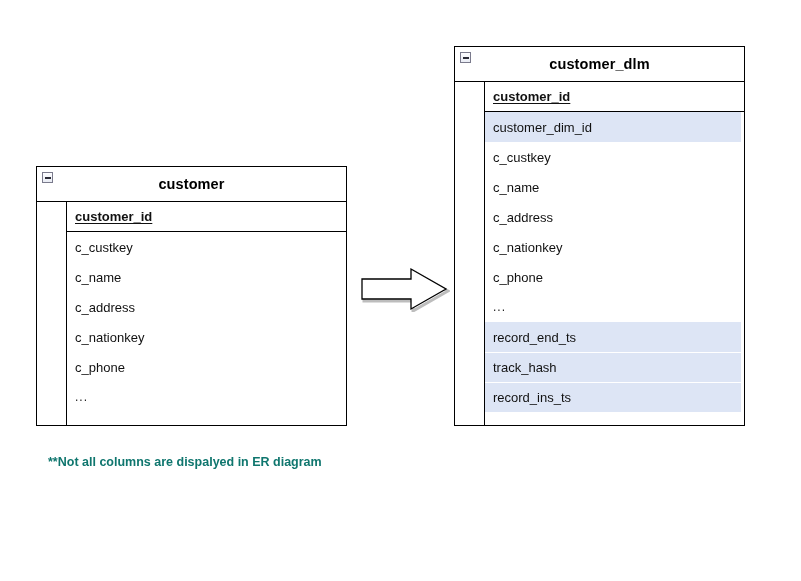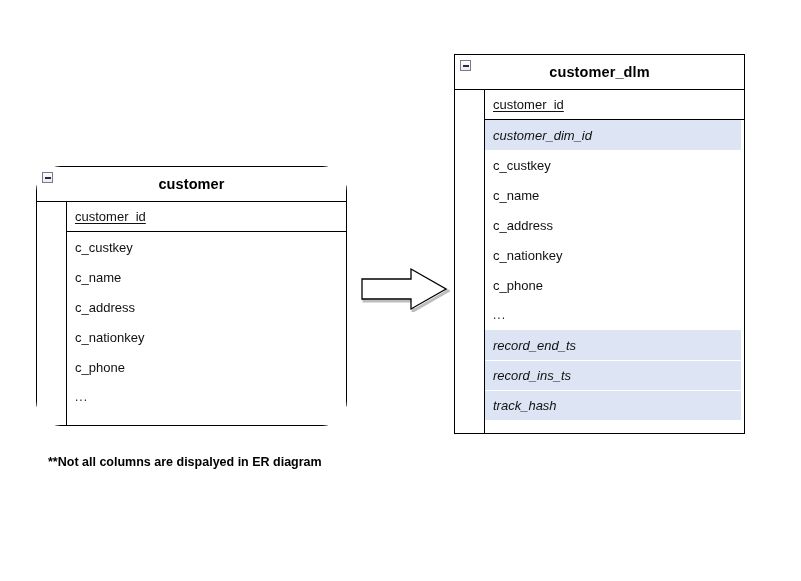--- a/index.html
+++ b/index.html
@@ -98,21 +98,21 @@
     font-size: 13px;
     color: #111111;
     background: #ffffff;
     position: relative;
   }
 
   .row.pk {
     border-bottom: 1.5px solid #000000;
   }
   .row.pk .row-label {
-    font-weight: normal;
+    font-weight: bold;
     text-decoration: underline;
     text-underline-offset: 2px;
   }
 
   .row.ellipsis .row-label {
     letter-spacing: 1px;
     font-size: 12px;
     color: #222;
   }
 
@@ -123,21 +123,20 @@
     left: 0;
     top: 0;
     bottom: 0;
     right: 3px;
     background: #dde5f5;
     z-index: 0;
   }
   .row.hl .row-label {
     position: relative;
     z-index: 1;
-    font-style: italic;
   }
   
   .row.hl + .row.hl::before {
     content: "";
     position: absolute;
     left: 0;
     right: 3px;
     top: 0;
     height: 1px;
     background: #ffffff;
@@ -157,30 +156,30 @@
   
   .arrow {
     position: absolute;
   }
 
   
   .footnote {
     position: absolute;
     font-size: 12.5px;
     font-weight: bold;
-    color: #000000;
+    color: #0f766e;
     white-space: nowrap;
   }
 </style>
 </head>
 <body>
 
 <div class="canvas">
 
-  <div class="entity" id="source-entity" style="left:36px; top:166px; width:311px;border-radius:25px;">
+  <div class="entity" id="source-entity" style="left:36px; top:166px; width:311px;">
     <div class="entity-header">
       <span class="collapse-icon"></span>
       <span class="entity-title">customer</span>
     </div>
     <div class="entity-body">
       <div class="gutter"></div>
       <div class="rows" id="source-rows">
           <div class="row pk">
             <span class="row-label">customer_id</span>
           </div>
@@ -207,21 +206,21 @@
     </div>
   </div>
 
   <div class="arrow" style="left:358px; top:266px; width:92px; height:46px;">
     <svg width="92" height="46" viewBox="0 0 92 46" xmlns="http://www.w3.org/2000/svg">
       <polygon points="4,13 53,13 53,3 88,23 53,43 53,33 4,33" fill="#ffffff" stroke="#bdbdbd" stroke-width="3" transform="translate(2,2)"></polygon>
       <polygon points="4,13 53,13 53,3 88,23 53,43 53,33 4,33" fill="#ffffff" stroke="#000000" stroke-width="1.3"></polygon>
     </svg>
   </div>
 
-  <div class="entity" id="target-entity" style="left:454px; top:54px; width:291px;">
+  <div class="entity" id="target-entity" style="left:454px; top:46px; width:291px;">
     <div class="entity-header">
       <span class="collapse-icon"></span>
       <span class="entity-title">customer_dlm</span>
     </div>
     <div class="entity-body">
       <div class="gutter"></div>
       <div class="rows" id="target-rows">
           <div class="row pk">
             <span class="row-label">customer_id</span>
           </div>
@@ -243,24 +242,24 @@
           <div class="row">
             <span class="row-label">c_phone</span>
           </div>
           <div class="row ellipsis">
             <span class="row-label">...</span>
           </div>
           <div class="row hl">
             <span class="row-label">record_end_ts</span>
           </div>
           <div class="row hl">
+            <span class="row-label">track_hash</span>
+          </div>
+          <div class="row hl">
             <span class="row-label">record_ins_ts</span>
-          </div>
-          <div class="row hl">
-            <span class="row-label">track_hash</span>
           </div>
           <div class="tail-pad"></div>
         </div>
     </div>
   </div>
 
   <div class="footnote" style="left:48px; top:455px;">**Not all columns are dispalyed in ER diagram</div>
 
 </div>
 

